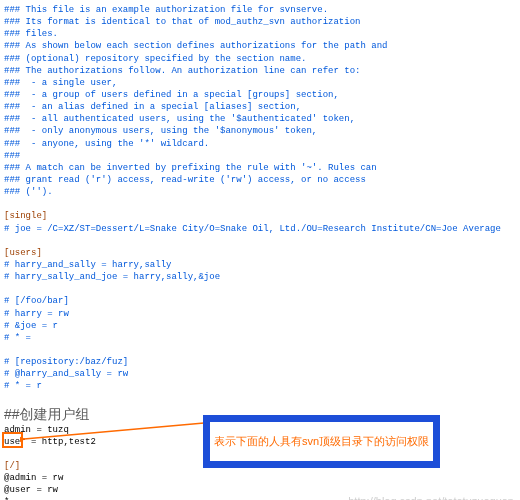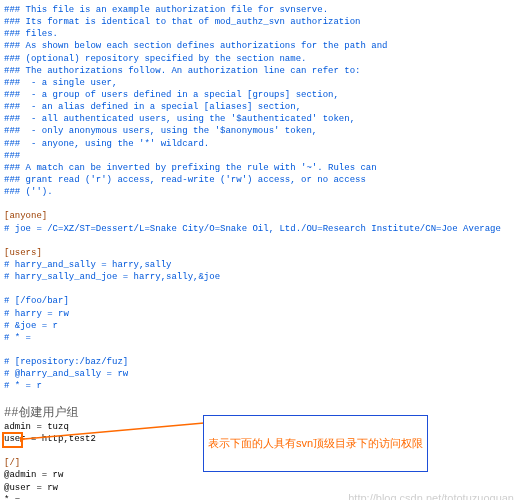--- a/index.html
+++ b/index.html
@@ -16,36 +16,36 @@
   }
   .file-content {
     white-space: pre;
     font-family: Consolas, "Courier New", monospace;
     font-size: 9px;
     line-height: 1.35;
     color: #000;
   }
   .blue { color: #0058db; }
   .brown { color: #9c3f00; }
-  .gray-note { color: #5b5b5b; font-family: Liberation Mono, monospace; font-size: 12px; }
+  .gray-note { color: #5b5b5b; font-family: Liberation Sans, sans-serif; font-size: 14px; }
   .annotation-box {
     position: absolute;
     border: 2px solid #ff6a00;
     width: 17px;
     height: 12px;
     left: 2px;
     top: 432px;
   }
   .callout-box {
     position: absolute;
-    border: 1px solid #1d4ed8;
+    border: 7px solid #1d4ed8;
     color: #ff6a00;
     font-family: "Microsoft YaHei", sans-serif;
     font-size: 11px;
-    padding: 20px 4px;
+    padding: 12px 4px;
     left: 203px;
     top: 415px;
     background: rgba(255,255,255,0.7);
   }
   .arrow {
     position: absolute;
     left: 20px;
     top: 415px;
     pointer-events: none;
   }
@@ -71,21 +71,21 @@
 ###  - a group of users defined in a special [groups] section,
 ###  - an alias defined in a special [aliases] section,
 ###  - all authenticated users, using the '$authenticated' token,
 ###  - only anonymous users, using the '$anonymous' token,
 ###  - anyone, using the '*' wildcard.
 ###
 ### A match can be inverted by prefixing the rule with '~'. Rules can
 ### grant read ('r') access, read-write ('rw') access, or no access
 ### ('').</span>
 
-<span class="brown">[anyone]</span>
+<span class="brown">[single]</span>
 <span class="blue"># joe = /C=XZ/ST=Dessert/L=Snake City/O=Snake Oil, Ltd./OU=Research Institute/CN=Joe Average</span>
 
 <span class="brown">[users]</span>
 <span class="blue"># harry_and_sally = harry,sally
 # harry_sally_and_joe = harry,sally,&amp;joe</span>
 
 <span class="blue"># [/foo/bar]
 # harry = rw
 # &amp;joe = r
 # * =</span>

